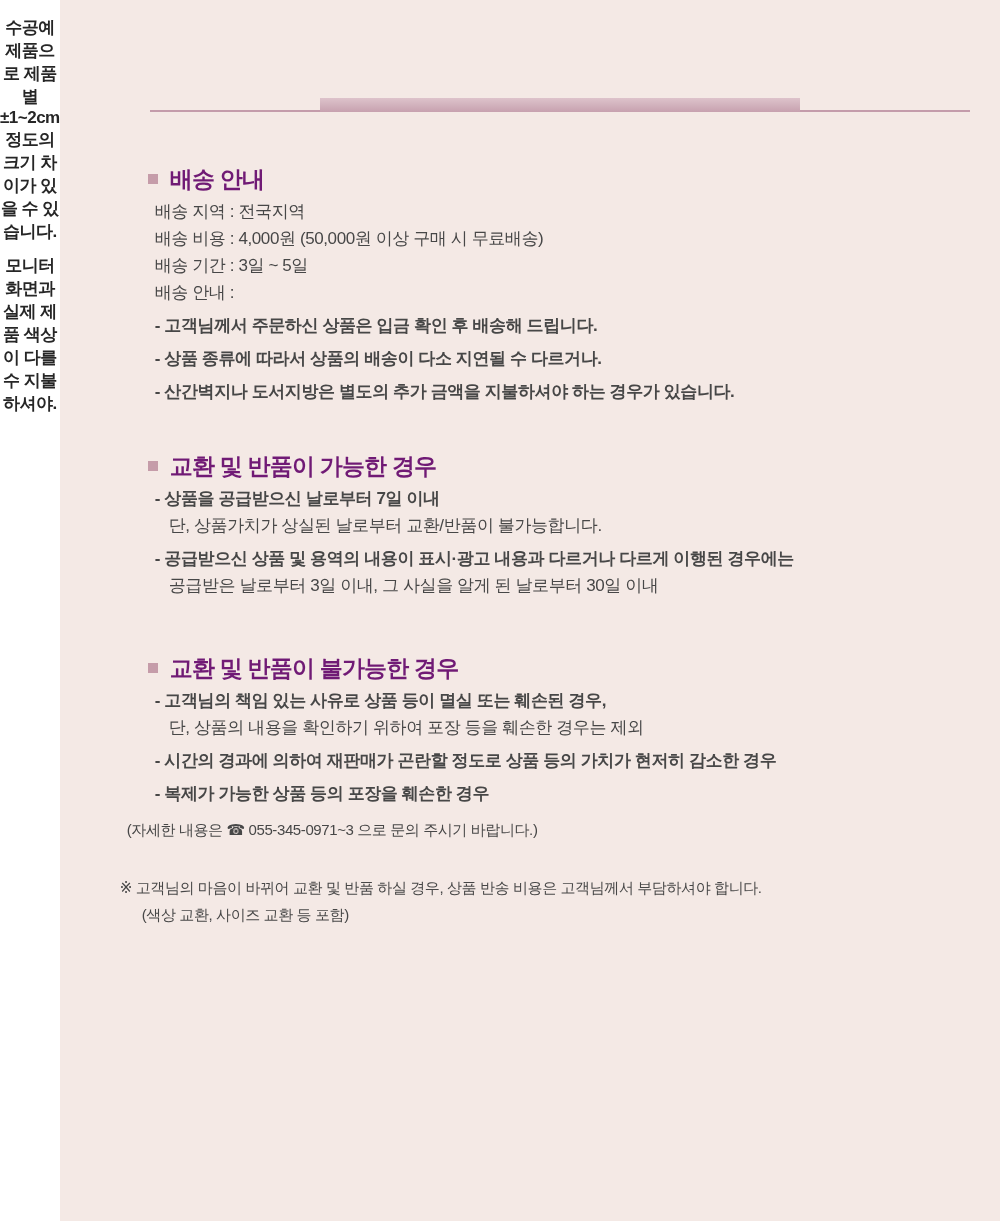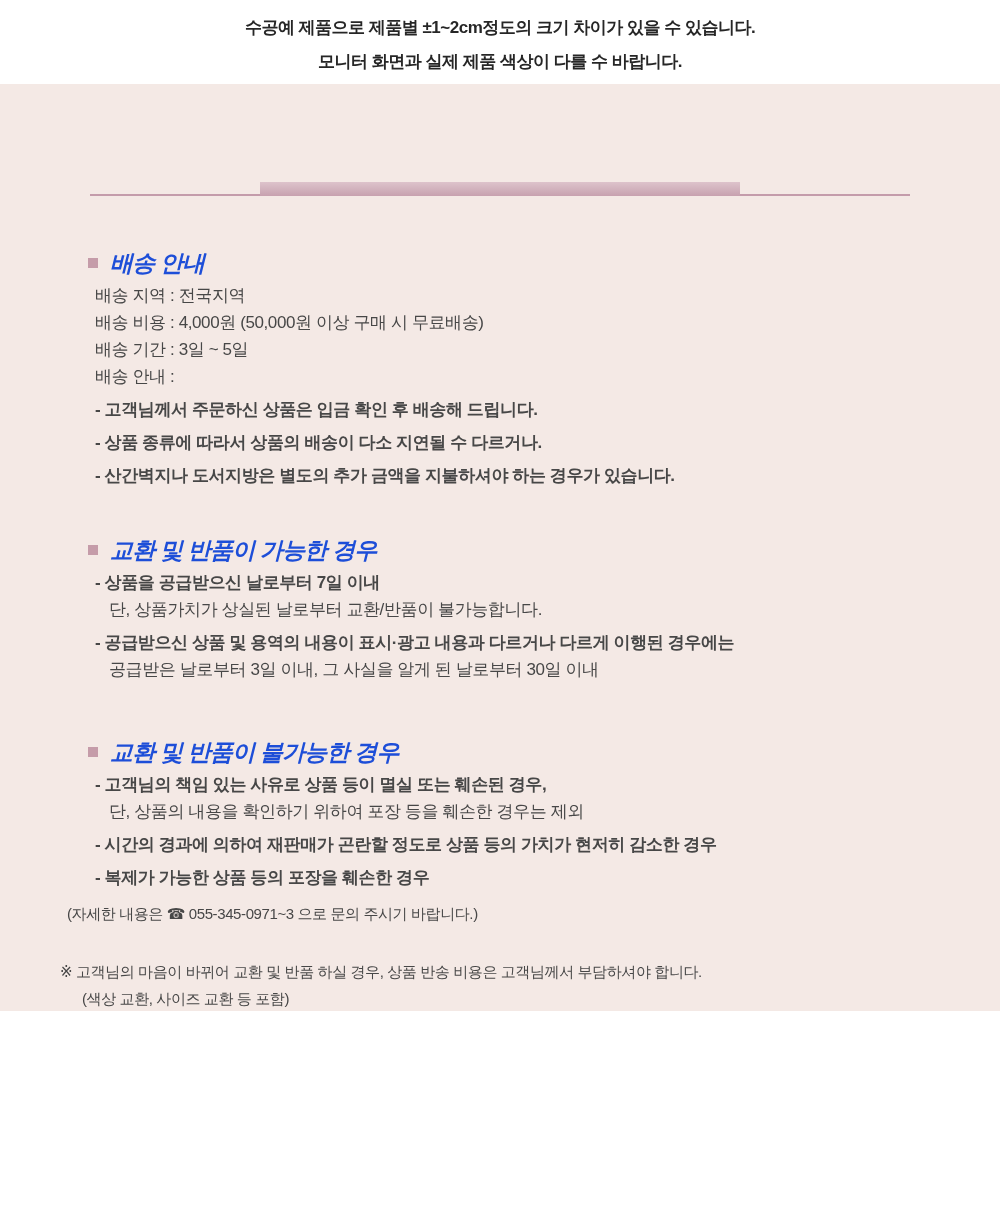--- a/index.html
+++ b/index.html
@@ -3,24 +3,24 @@
 <meta charset="utf-8">
 <style>
   html, body {
     margin: 0;
     padding: 0;
     background: #ffffff;
     font-family: "Liberation Sans", "DejaVu Sans", sans-serif;
   }
   .page {
     width: 1000px;
-    height: 1011px;
+    height: 1221px;
     margin: 0 auto;
     display: flex;
-    flex-direction: column;
+    flex-direction: row;
     overflow: hidden;
     background: #ffffff;
   }
 
   
   .top-notice {
     height: 124px;
     box-sizing: border-box;
     padding-top: 16px;
     text-align: center;
@@ -96,23 +96,22 @@
   .bullet {
     width: 10px;
     height: 10px;
     background: var(--bullet, #c59ca9);
     margin-right: 12px;
     flex: 0 0 auto;
   }
   .section-heading .label {
     font-size: 23px;
     font-weight: 700;
-    color: #1d4ed8;
+    color: #701a75;
     letter-spacing: -0.8px;
-    font-style: italic;
   }
   .section-body { padding-left: 7px; }
   .info-line  { line-height: 27px; }
   .dash-line  { line-height: 27px; }
   .dash-line.gap { margin-top: 6px; font-weight: bold; }
   .dash-line.indent { padding-left: 14px; }
 
   
   .footer { padding-left: 60px; color: #474747; font-size: 15px; letter-spacing: -0.4px; }
   .contact-line { padding-left: 7px; margin-top: 9px; line-height: 27px; }
@@ -120,21 +119,21 @@
   .final-note .note-1 { line-height: 27px; }
   .final-note .note-2 { line-height: 27px; padding-left: 22px; }
 </style>
 </head>
 <body>
 
 <div class="page">
 
   <div class="top-notice">
     <p>수공예 제품으로 제품별 ±1~2cm정도의 크기 차이가 있을 수 있습니다.</p>
-    <p>모니터 화면과 실제 제품 색상이 다를 수 바랍니다.</p>
+    <p>모니터 화면과 실제 제품 색상이 다를 수 지불하셔야.</p>
   </div>
 
   <div class="pink-panel">
 
 
     <div class="deco">
       <div class="deco-line"></div>
       <div class="deco-bar"></div>
     </div>
 

